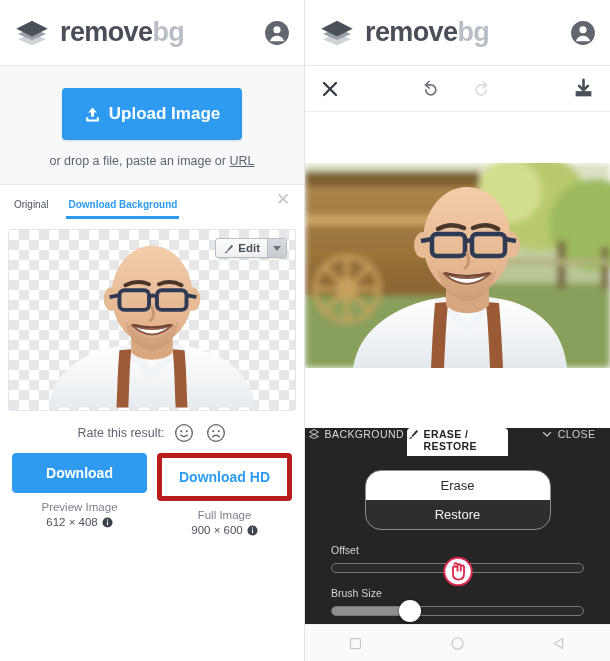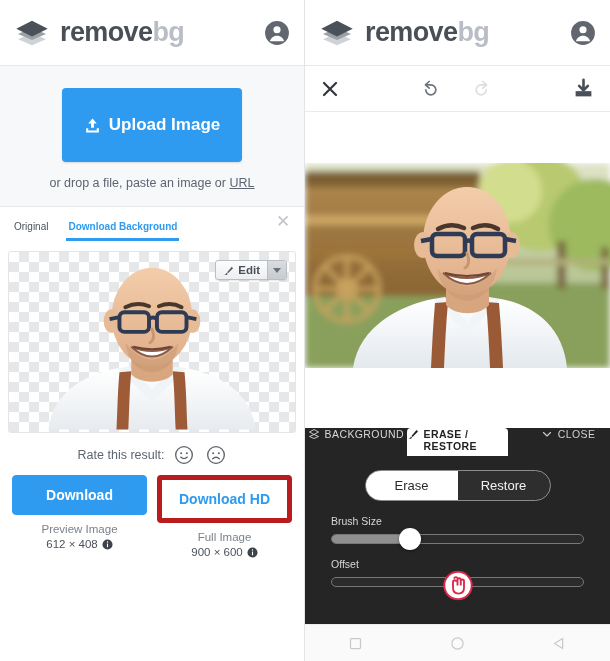--- a/index.html
+++ b/index.html
@@ -33,21 +33,21 @@
   .acct-icon{width:26px;height:26px;flex:none;opacity:.92;}
 
   
   .upload-zone{
     background:#f7f8fa;border-bottom:1px solid #e6e8ec;
     padding:22px 0 16px;text-align:center;
   }
   .upload-btn{
     display:inline-flex;align-items:center;gap:8px;
     background:#2e9bf0;color:#fff;border:none;border-radius:4px;
-    font-size:17px;font-weight:700;padding:27px 22px;cursor:pointer;
+    font-size:17px;font-weight:700;padding:16px 22px;cursor:pointer;
     box-shadow:0 1px 2px rgba(0,0,0,.13);font-family:inherit;
   }
   .upload-btn svg{width:17px;height:17px;flex:none;}
   .drop-hint{
     margin-top:14px;font-size:12.5px;color:#5d6472;
   }
   .drop-hint a{color:#5d6472;text-decoration:underline;}
 
   
   .tabs-row{
@@ -150,21 +150,21 @@
     background:#252525;
   }
   .ed-tab.active{background:#fff;color:#222;border-radius:4px 4px 0 0;font-weight:600;}
   .ed-tab svg{width:12px;height:12px;flex:none;}
   .ed-tab.close-tab{color:#cfcfcf;max-width:84px;padding-left:18px;}
 
   .ed-body{flex:1;padding:14px 26px 0;box-sizing:border-box;}
 
   .seg{
     width:184px;margin:0 auto;display:flex;border:1px solid #8c8c8c;
-    border-radius:16px;overflow:hidden;background:#2e2e2e;
+    border-radius:16px;overflow:hidden;background:#2e2e2e;flex-direction:column;
   }
   .seg-btn{
     flex:1;text-align:center;padding:7px 0;font-size:13px;cursor:pointer;color:#f2f2f2;
   }
   .seg-btn.active{background:#fff;color:#2b2b2b;}
 
   .slider-group{margin-top:14px;}
   .slider-label{font-size:10.5px;color:#d6d6d6;margin-bottom:7px;}
   .slider-track{
     position:relative;height:8px;border-radius:5px;border:1px solid #777;
@@ -464,37 +464,37 @@
         </div>
       </div>
 
       <div class="ed-body">
         <div class="seg">
           <div class="seg-btn active">Erase</div>
           <div class="seg-btn">Restore</div>
         </div>
 
         <div class="slider-group">
-          <div class="slider-label">Brush Size</div>
-          <div class="slider-track">
-            <div class="slider-fill" style="width:31%"></div>
-            <div class="slider-knob" style="left:31%"></div>
-          </div>
-        </div>
-
-        <div class="slider-group">
           <div class="slider-label">Offset</div>
           <div class="slider-track">
             <div class="slider-knob" style="left:50%;opacity:0"></div>
             <svg class="cursor-hand" style="left:50%" viewBox="0 0 24 24">
               <circle cx="12" cy="12" r="11" fill="#ffffff" stroke="#d9294e" stroke-width="1.6"></circle>
               <path d="M9 6.5 a1.3 1.3 0 0 1 2.6 0 V12 M11.6 7.4 a1.3 1.3 0 0 1 2.6 0 V12 M14.2 8.4 a1.3 1.3 0 0 1 2.6 0 V13.8 q0 4.6 -4.4 4.6 q-4.4 0 -4.4 -4.6 V9 a1.3 1.3 0 0 1 2.6 0" fill="#ffffff" stroke="#d9294e" stroke-width="1.5" stroke-linejoin="round"></path>
             </svg>
           </div>
         </div>
+
+        <div class="slider-group">
+          <div class="slider-label">Brush Size</div>
+          <div class="slider-track">
+            <div class="slider-fill" style="width:31%"></div>
+            <div class="slider-knob" style="left:31%"></div>
+          </div>
+        </div>
       </div>
     </div>
 
     <div class="android-nav">
       <svg class="nav-ic" viewBox="0 0 24 24">
         <rect x="4" y="4" width="16" height="16" rx="1.5" fill="none" stroke="#222" stroke-width="2"></rect>
       </svg>
       <svg class="nav-ic" viewBox="0 0 24 24">
         <circle cx="12" cy="12" r="9" fill="none" stroke="#222" stroke-width="2"></circle>
       </svg>

